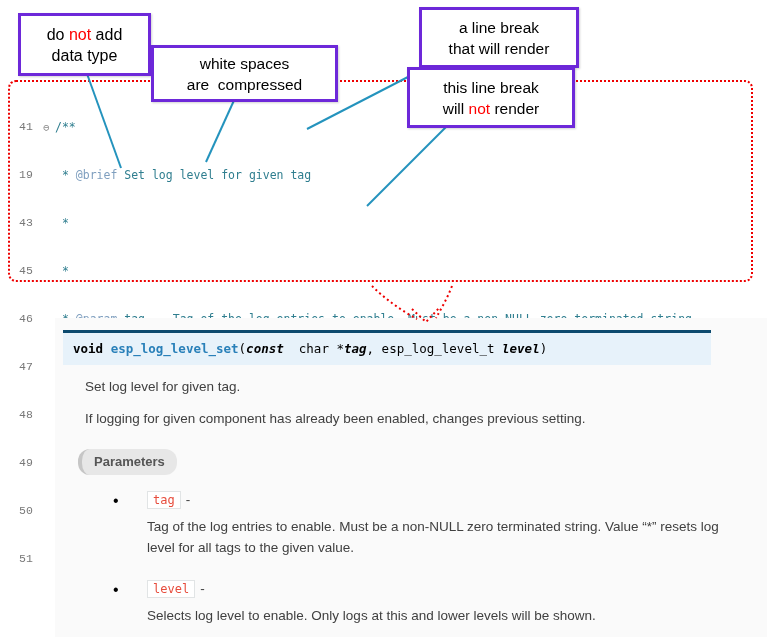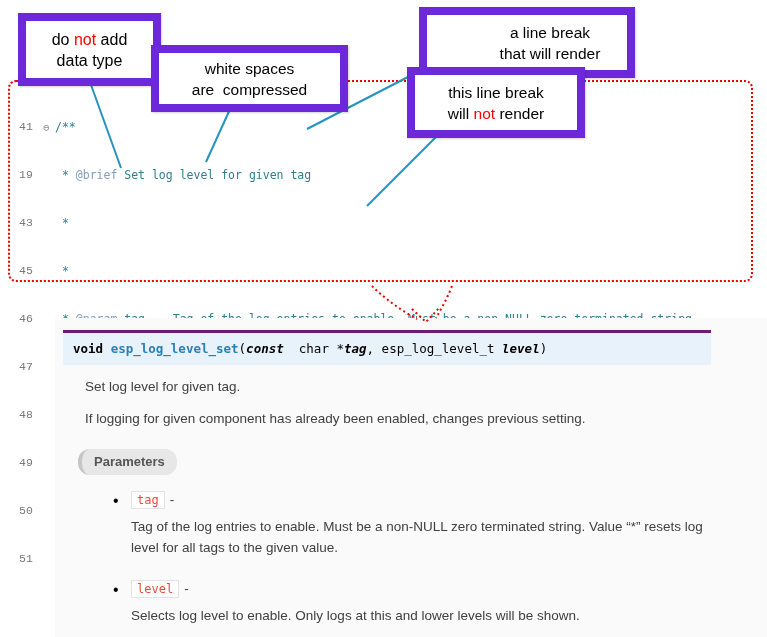--- a/index.html
+++ b/index.html
@@ -4,71 +4,71 @@
 <style>
   html,body{margin:0;padding:0;}
   body{
     width:767px;height:637px;position:relative;overflow:hidden;
     background:#ffffff;font-family:"Liberation Sans",sans-serif;color:#000;
   }
   
   .overlay{position:absolute;left:0;top:0;width:767px;height:637px;z-index:5;pointer-events:none;}
   
   .callout{
-    position:absolute;z-index:6;background:#fff;border:8px solid #6d28d9;
+    position:absolute;z-index:6;background:#fff;border:3px solid #6d28d9;
     display:flex;flex-direction:column;justify-content:center;align-items:center;
     text-align:center;font-size:15.5px;line-height:21px;color:#000;
     box-shadow:1px 1px 2px rgba(0,0,0,0.18);
   }
   .co-line{white-space:pre;}
   .red{color:#ff0000;}
   #co-no-datatype{left:18px;top:13px;width:127px;height:57px;font-size:16px;}
   #co-whitespace{left:151px;top:45px;width:181px;height:51px;}
-  #co-break-render{left:419px;top:7px;width:154px;height:55px;padding-left:46px;}
+  #co-break-render{left:419px;top:7px;width:154px;height:55px;}
   #co-break-norender{left:407px;top:67px;width:162px;height:55px;}
   
   .codebox{
     position:absolute;left:8px;top:80px;width:745px;height:202px;z-index:1;
     border:2px dotted #ee0000;border-radius:8px;background:#fff;
     font-family:"DejaVu Sans Mono",monospace;font-size:11.5px;line-height:16px;
     padding:5px 0 0 4px;box-sizing:border-box;white-space:pre;
   }
   .crow{display:flex;}
   .ln{display:inline-block;width:24px;text-align:center;color:#787878;flex:none;font-family:Liberation Mono, monospace;}
   .fold{display:inline-block;width:17px;text-align:center;color:#8a8a8a;font-size:10.5px;flex:none;}
   .cmt{color:#2f7e8f;}
   .dtag{color:#7f9fbf;}
   
   .docpanel{
     position:absolute;left:55px;top:318px;width:712px;height:319px;z-index:2;
     background:#fafafa;color:#404040;font-size:13.5px;line-height:20px;
     padding:12px 30px 0 8px;box-sizing:border-box;
   }
   .sig{
-    width:648px;box-sizing:border-box;background:#e7f2fa;border-top:3px solid #701a75;
+    width:648px;box-sizing:border-box;background:#e7f2fa;border-top:3px solid #0c4a6e;
     padding:6px 10px;font-family:"DejaVu Sans Mono",monospace;font-size:12.5px;
     color:#000;white-space:pre;
   }
   .sig .ret{font-weight:bold;}
   .sig .name{font-weight:bold;color:#2980b9;}
   .sig .c-kw{font-weight:bold;font-style:italic;}
   .sig .arg{font-weight:bold;font-style:italic;}
   .para{margin:0 0 0 22px;}
   .p1{margin-top:12px;}
   .p2{margin-top:12px;}
   .params-label{
     display:inline-block;margin:20px 0 0 15px;padding:5px 12px;
     background:#e7e7e7;border-left:4px solid #c6c6c6;
     font-weight:bold;color:#555;font-size:13px;line-height:16px;border-radius:12px;
   }
   .param{display:flex;margin-left:50px;}
   .param-1{margin-top:16px;}
   .param-2{margin-top:22px;}
   .bullet{width:14px;flex:none;font-size:16px;line-height:20px;color:#000;}
-  .param-body{margin-left:4px;}
+  .param-body{margin-left:20px;}
   .param-head{line-height:18px;}
   .lit{
     font-family:"DejaVu Sans Mono",monospace;font-size:12px;color:#e74c3c;
     background:#fff;border:1px solid #e1e4e5;padding:1px 5px;
   }
   .dash{margin-left:5px;color:#404040;}
   .param-desc{max-width:600px;margin:7px 0 0 0;line-height:21px;}
 </style>
 </head>
 <body>

